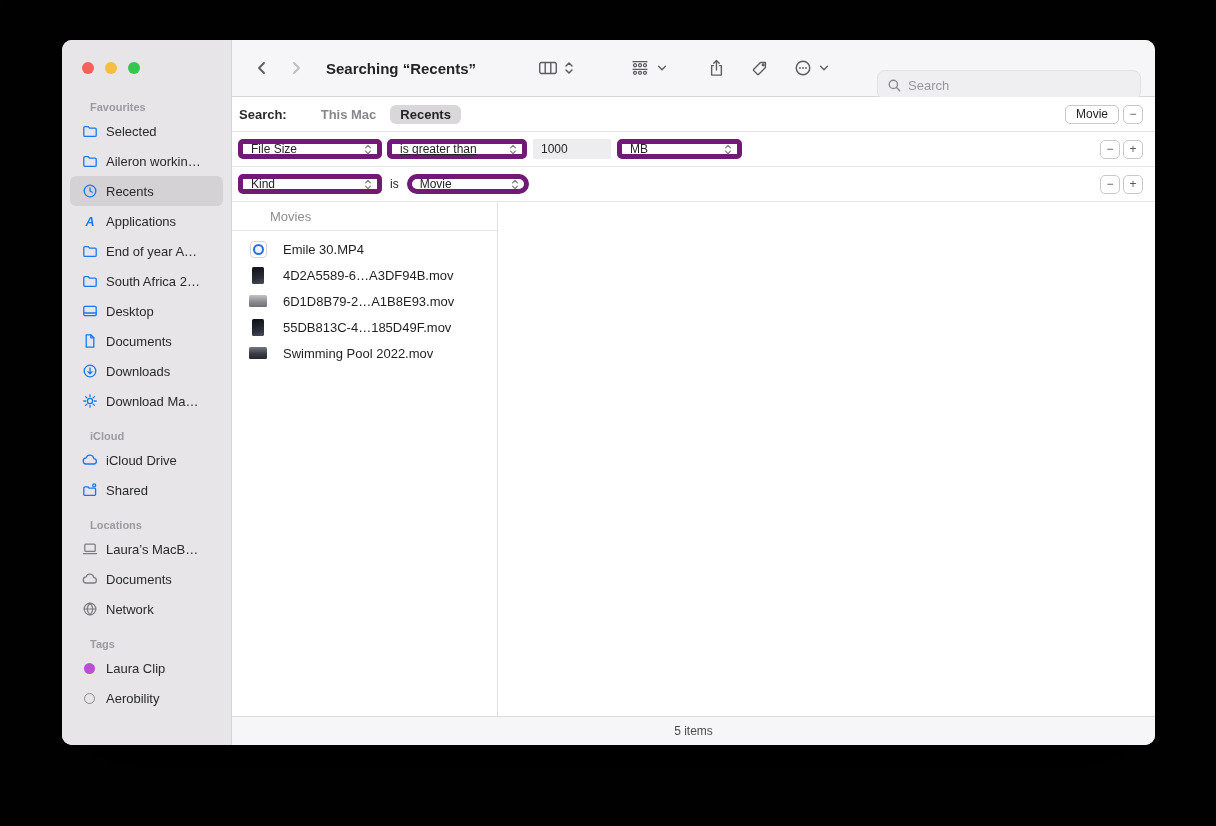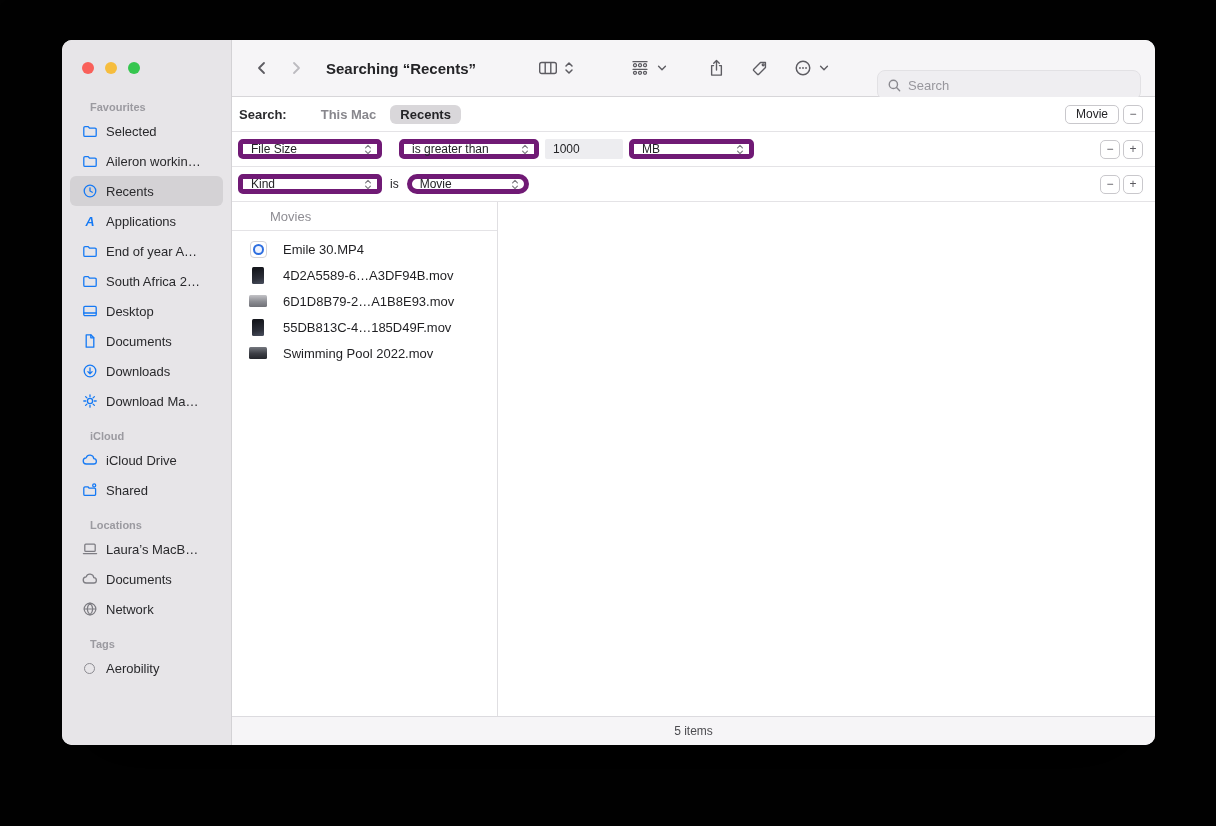--- a/index.html
+++ b/index.html
@@ -45,21 +45,21 @@
   .row-right { margin-left:auto; display:flex; align-items:center; gap:4px; }
   .mini-btn { height:19px; border:1px solid #c9c8cc; border-radius:5px; background:#fff; font-size:12px; color:#242427;
               display:flex; align-items:center; justify-content:center; cursor:default; font-family:inherit; }
   .mini-btn.save { padding:0 10px; }
   .mini-btn.square { width:20px; color:#5a595f; }
 
   .filter-row { height:35px; background:#fff; border-bottom:1px solid #e4e3e6; display:flex; align-items:center;
                 padding:0 12px 0 6px; flex-shrink:0; }
   .select { height:20px; border:5px solid #701a75; border-radius:5px; background:#fff; display:flex; align-items:center;
             justify-content:space-between; font-size:12px; color:#242427; padding:0 5px 0 8px; cursor:default; }
-  .sel-attr { width:144px; } .sel-op { width:140px; margin-left:17px; } .sel-unit { width:125px; margin-left:6px; }
+  .sel-attr { width:144px; } .sel-op { width:140px; margin-left:5px;text-decoration:underline; } .sel-unit { width:125px; margin-left:6px; }
   .sel-kindval { width:122px;border-radius:10px; }
   .value-input { width:78px; height:20px; margin-left:6px; background:#ededf0; border:none; border-radius:2px;
                  font-size:12px; padding:0 8px; color:#242427; font-family:inherit; outline:none; }
   .conj { font-size:12px; color:#242427; margin:0 8px; }
   .stepper { color:#7c7b81; display:flex; }
 
   .columns { flex:1; min-height:0; display:flex; background:#fff; }
   .col-first { width:266px; border-right:1px solid #e0dfe2; flex-shrink:0; }
   .col-rest { flex:1; }
   .group-header { height:29px; display:flex; align-items:center; padding-left:38px; font-size:13px; color:#8e8d93;
@@ -241,20 +241,26 @@
           <svg width="16" height="16" viewBox="0 0 16 16" fill="none" stroke="currentColor" stroke-width="1.2" stroke-linecap="round" stroke-linejoin="round">
               <circle cx="8" cy="8" r="5.8"></circle>
               <path d="M2.2 8h11.6M8 2.2c-3.4 3.6-3.4 8 0 11.6M8 2.2c3.4 3.6 3.4 8 0 11.6"></path>
             </svg>
         </span>
         <span>Network</span>
       </div>
 
       <div class="side-section-label">Tags</div>
 
+      <div class="side-item">
+        <span class="sicon">
+            <span class="tag-dot purple"></span>
+          </span>
+        <span>Laura Clip</span>
+      </div>
 
       <div class="side-item">
         <span class="sicon">
             <span class="tag-dot outline"></span>
           </span>
         <span>Aerobility</span>
       </div>
     </aside>
 
     <main class="main">

